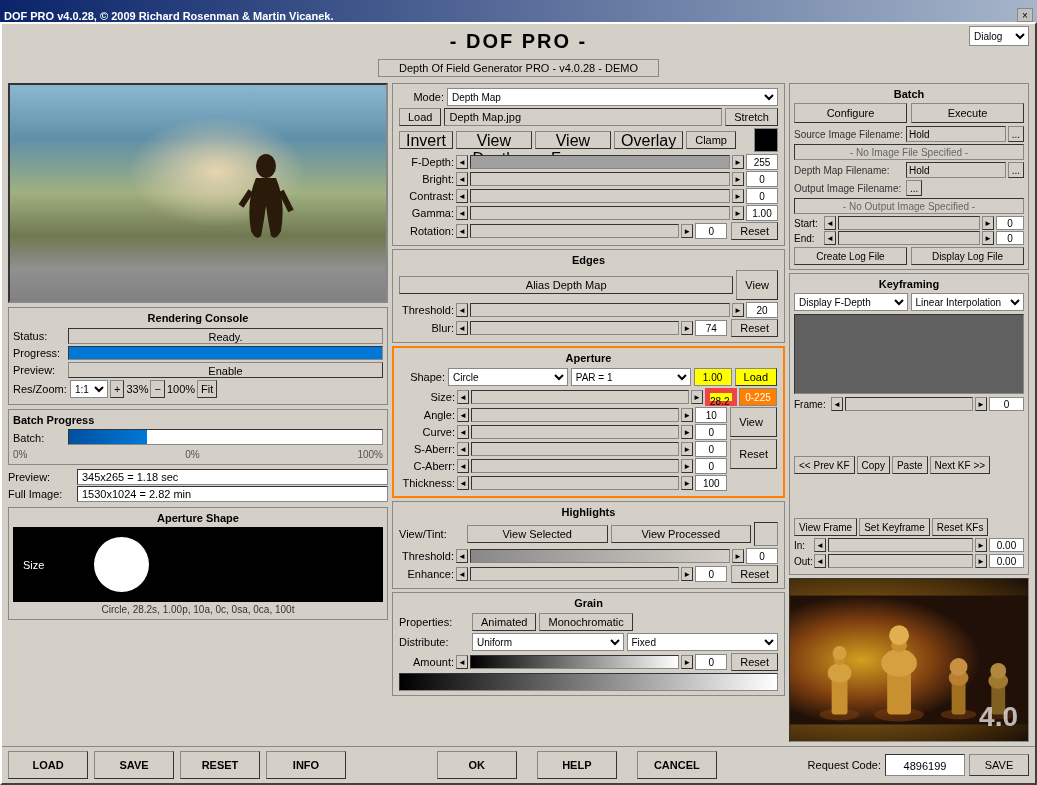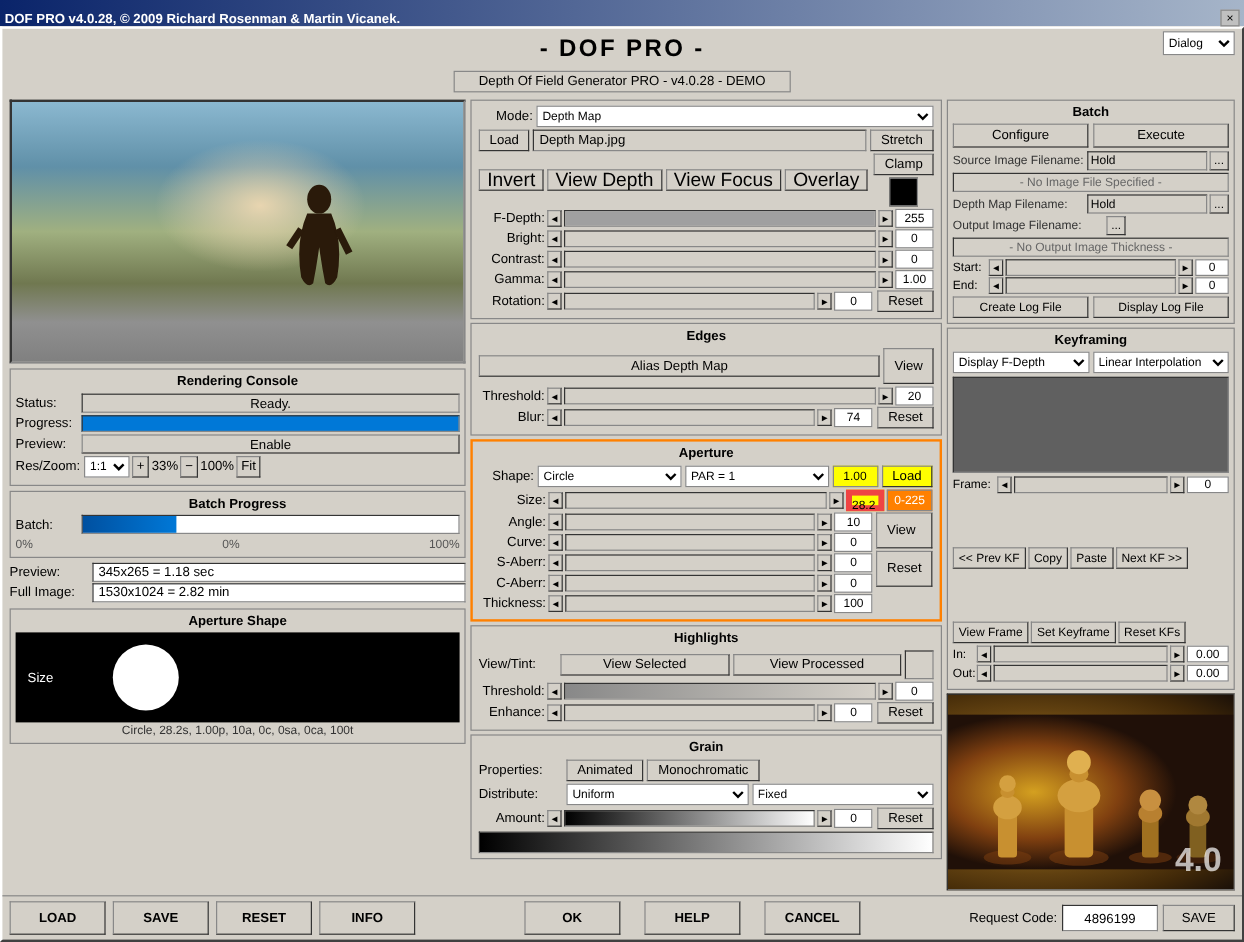--- a/index.html
+++ b/index.html
@@ -147,21 +147,21 @@
       padding: 1px 3px;
       cursor: pointer;
       font-size: 11px;
       height: 18px;
     }
     .batch-progress-section {
       background: #d4d0c8;
       border: 1px solid #888;
       padding: 4px;
     }
-    .batch-title { text-align: center; font-weight: bold; font-size: 11px; margin-bottom: 3px; }
+    .batch-title { font-weight: bold; font-size: 11px; margin-bottom: 3px; }
     .batch-bar-wrap {
       position: relative;
       height: 16px;
       background: #fff;
       border: 1px inset #888;
       margin-bottom: 2px;
     }
     .batch-bar-fill {
       height: 100%;
       background: linear-gradient(to right, #0050a0, #0078d7);
@@ -408,21 +408,21 @@
       font-size: 10px;
       color: #666;
       text-align: center;
       display: flex; align-items: center; justify-content: center;
       margin-bottom: 2px;
       width: 100%;
     }
     .output-row {
       display: flex;
       align-items: center;
-      gap: 18px;
+      gap: 2px;
       margin-bottom: 2px;
     }
     .log-btn-row { display: flex; gap: 4px; margin-top: 2px; }
     .log-btn {
       flex: 1;
       background: #d4d0c8;
       border: 1px outset #888;
       text-align: center;
       padding: 2px;
       cursor: pointer;
@@ -726,21 +726,21 @@
         <div class="row">
           <button class="btn-small">Load</button>
           <div class="filename-bar">Depth Map.jpg</div>
           <button class="btn-stretch">Stretch</button>
         </div>
         <div class="row">
           <button class="invert-btn">Invert</button>
           <button class="view-depth-btn">View Depth</button>
           <button class="view-focus-btn">View Focus</button>
           <button class="overlay-btn">Overlay</button>
-          <div style="display:flex;flex-direction:column;align-items:center;gap:2px;margin-left:auto;">
+          <div style="display:flex;flex-direction:row;align-items:center;gap:18px;margin-left:auto;">
             <button class="btn-small">Clamp</button>
             <div class="color-box"></div>
           </div>
         </div>
 
         <div class="slider-row">
           <span class="slider-label">F-Depth:</span>
           <div class="slider-left-arrow">◄</div>
           <div class="slider-track">
               <div class="slider-fill" style="width:100%;"></div>
@@ -945,21 +945,21 @@
         <div class="file-row">
           <span class="file-label">Depth Map Filename:</span>
           <div class="file-value">Hold</div>
           <button class="file-btn">...</button>
         </div>
 
         <div class="output-row">
           <span class="file-label">Output Image Filename:</span>
           <button class="file-btn">...</button>
         </div>
-        <div class="no-file">- No Output Image Thickness -</div>
+        <div class="no-file">- No Output Image Specified -</div>
 
         <div class="start-end-row">
           <span class="se-label">Start:</span>
           <div class="se-arrow">◄</div>
           <div class="se-track"></div>
           <div class="se-arrow">►</div>
           <div class="se-value">0</div>
         </div>
         <div class="start-end-row">
           <span class="se-label">End:</span>

